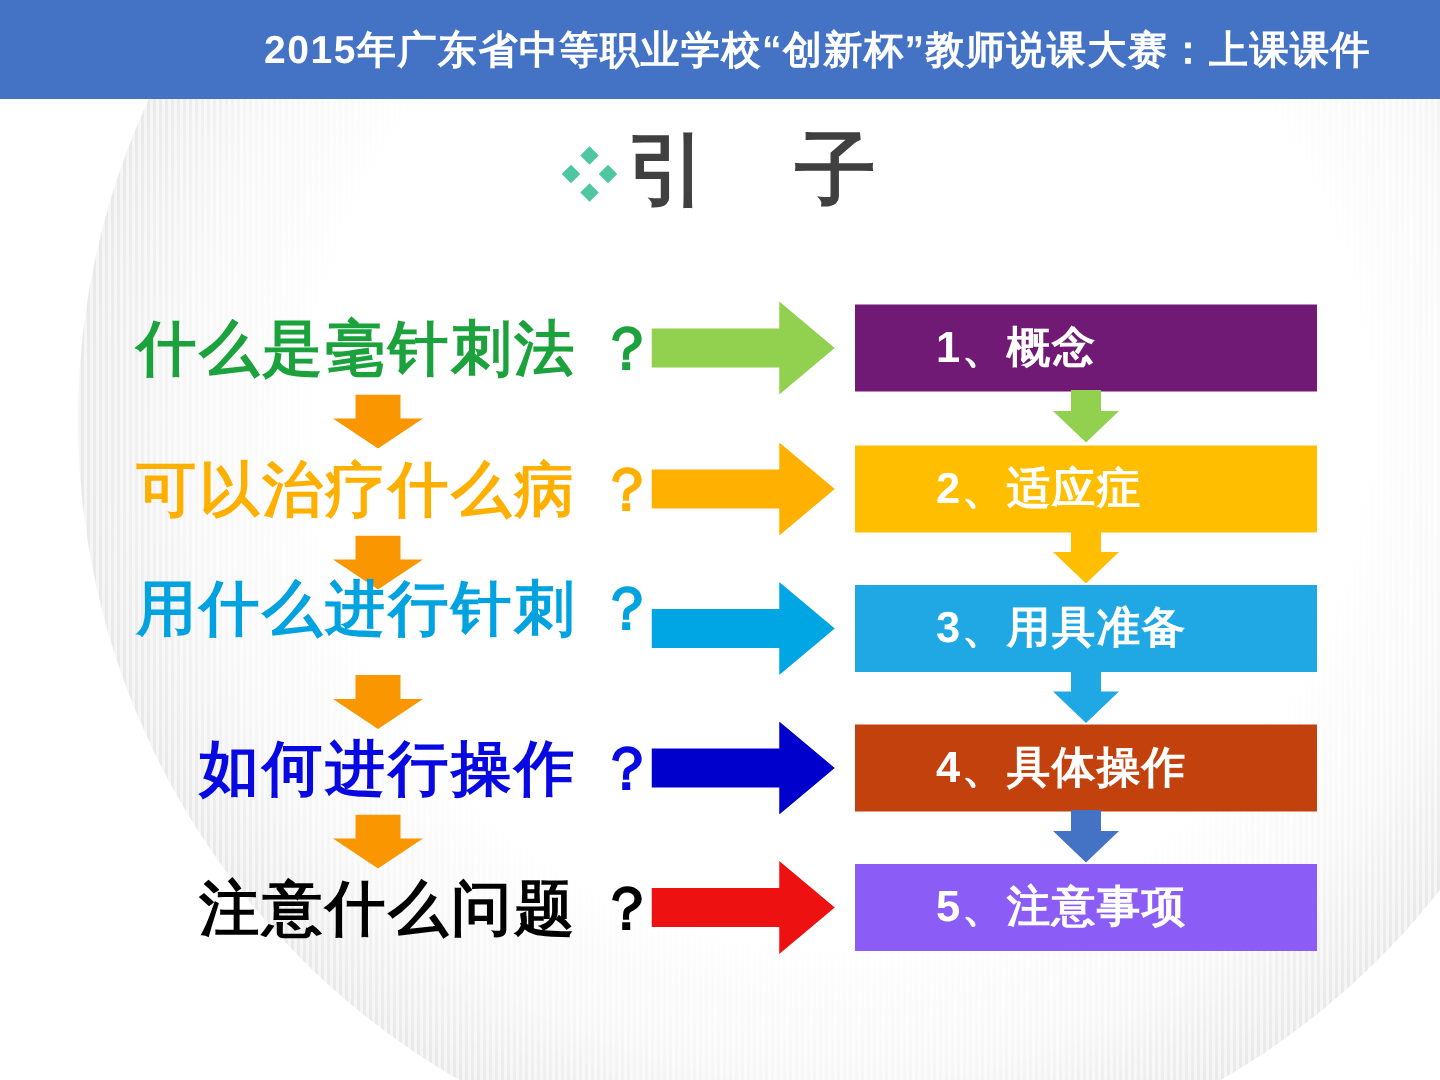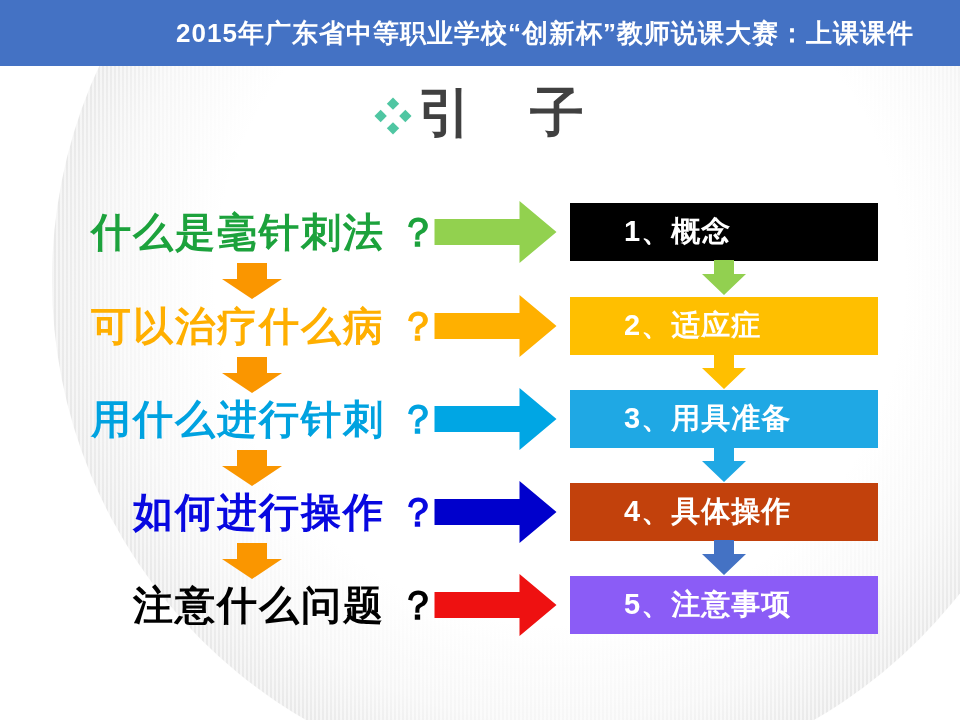--- a/index.html
+++ b/index.html
@@ -68,41 +68,41 @@
       <polygon points="33,13.5 39.5,20 33,26.5 26.5,20" style="fill: rgb(79, 198, 162);"></polygon>
       <polygon points="20,26.5 26.5,33 20,39.5 13.5,33" style="fill: rgb(79, 198, 162);"></polygon>
     </svg>
     <span class="title-text" style="color: #404040;">引　子</span>
   </div>
 
   <div class="question" style="top: 203px; color: rgb(28, 162, 60);">什么是毫针刺法 ？</div>
   <svg class="h-arrow" style="top:201px" viewBox="0 0 122 62">
     <polygon points="0,18 85,18 85,0 122,31 85,62 85,44 0,44" style="fill: rgb(146, 209, 79);"></polygon>
   </svg>
-  <div class="flow-box" style="top: 203px; background-color: #000000; color: rgb(255, 255, 255);">1、概念</div>
+  <div class="flow-box" style="top: 203px; background-color: #701a75; color: rgb(255, 255, 255);">1、概念</div>
   <svg class="v-arrow-right" style="top:260px" viewBox="0 0 44 35">
     <polygon points="12,0 32,0 32,14 44,14 22,35 0,14 12,14" style="fill: rgb(146, 208, 80);"></polygon>
   </svg>
   <svg class="v-arrow-left" style="top:263px" viewBox="0 0 60 36">
     <polygon points="15,0 45,0 45,16 60,16 30,36 0,16 15,16" style="fill: rgb(250, 150, 0);"></polygon>
   </svg>
 
   <div class="question" style="top: 297px; color: rgb(255, 175, 0);">可以治疗什么病 ？</div>
   <svg class="h-arrow" style="top:295px" viewBox="0 0 122 62">
     <polygon points="0,18 85,18 85,0 122,31 85,62 85,44 0,44" style="fill: rgb(255, 176, 0);"></polygon>
   </svg>
   <div class="flow-box" style="top: 297px; background-color: rgb(255, 191, 0); color: rgb(255, 255, 255);">2、适应症</div>
   <svg class="v-arrow-right" style="top:354px" viewBox="0 0 44 35">
     <polygon points="12,0 32,0 32,14 44,14 22,35 0,14 12,14" style="fill: rgb(255, 191, 0);"></polygon>
   </svg>
   <svg class="v-arrow-left" style="top:357px" viewBox="0 0 60 36">
     <polygon points="15,0 45,0 45,16 60,16 30,36 0,16 15,16" style="fill: rgb(250, 150, 0);"></polygon>
   </svg>
 
-  <div class="question" style="top: 390px; color: rgb(0, 162, 224);">用什么进行针刺 ？</div>
+  <div class="question" style="top: 376px; color: rgb(0, 162, 224);">用什么进行针刺 ？</div>
   <svg class="h-arrow" style="top:388px" viewBox="0 0 122 62">
     <polygon points="0,18 85,18 85,0 122,31 85,62 85,44 0,44" style="fill: rgb(0, 166, 228);"></polygon>
   </svg>
   <div class="flow-box" style="top: 390px; background-color: rgb(31, 168, 228); color: rgb(255, 255, 255);">3、用具准备</div>
   <svg class="v-arrow-right" style="top:447px" viewBox="0 0 44 35">
     <polygon points="12,0 32,0 32,14 44,14 22,35 0,14 12,14" style="fill: rgb(31, 168, 228);"></polygon>
   </svg>
   <svg class="v-arrow-left" style="top:450px" viewBox="0 0 60 36">
     <polygon points="15,0 45,0 45,16 60,16 30,36 0,16 15,16" style="fill: rgb(250, 150, 0);"></polygon>
   </svg>

